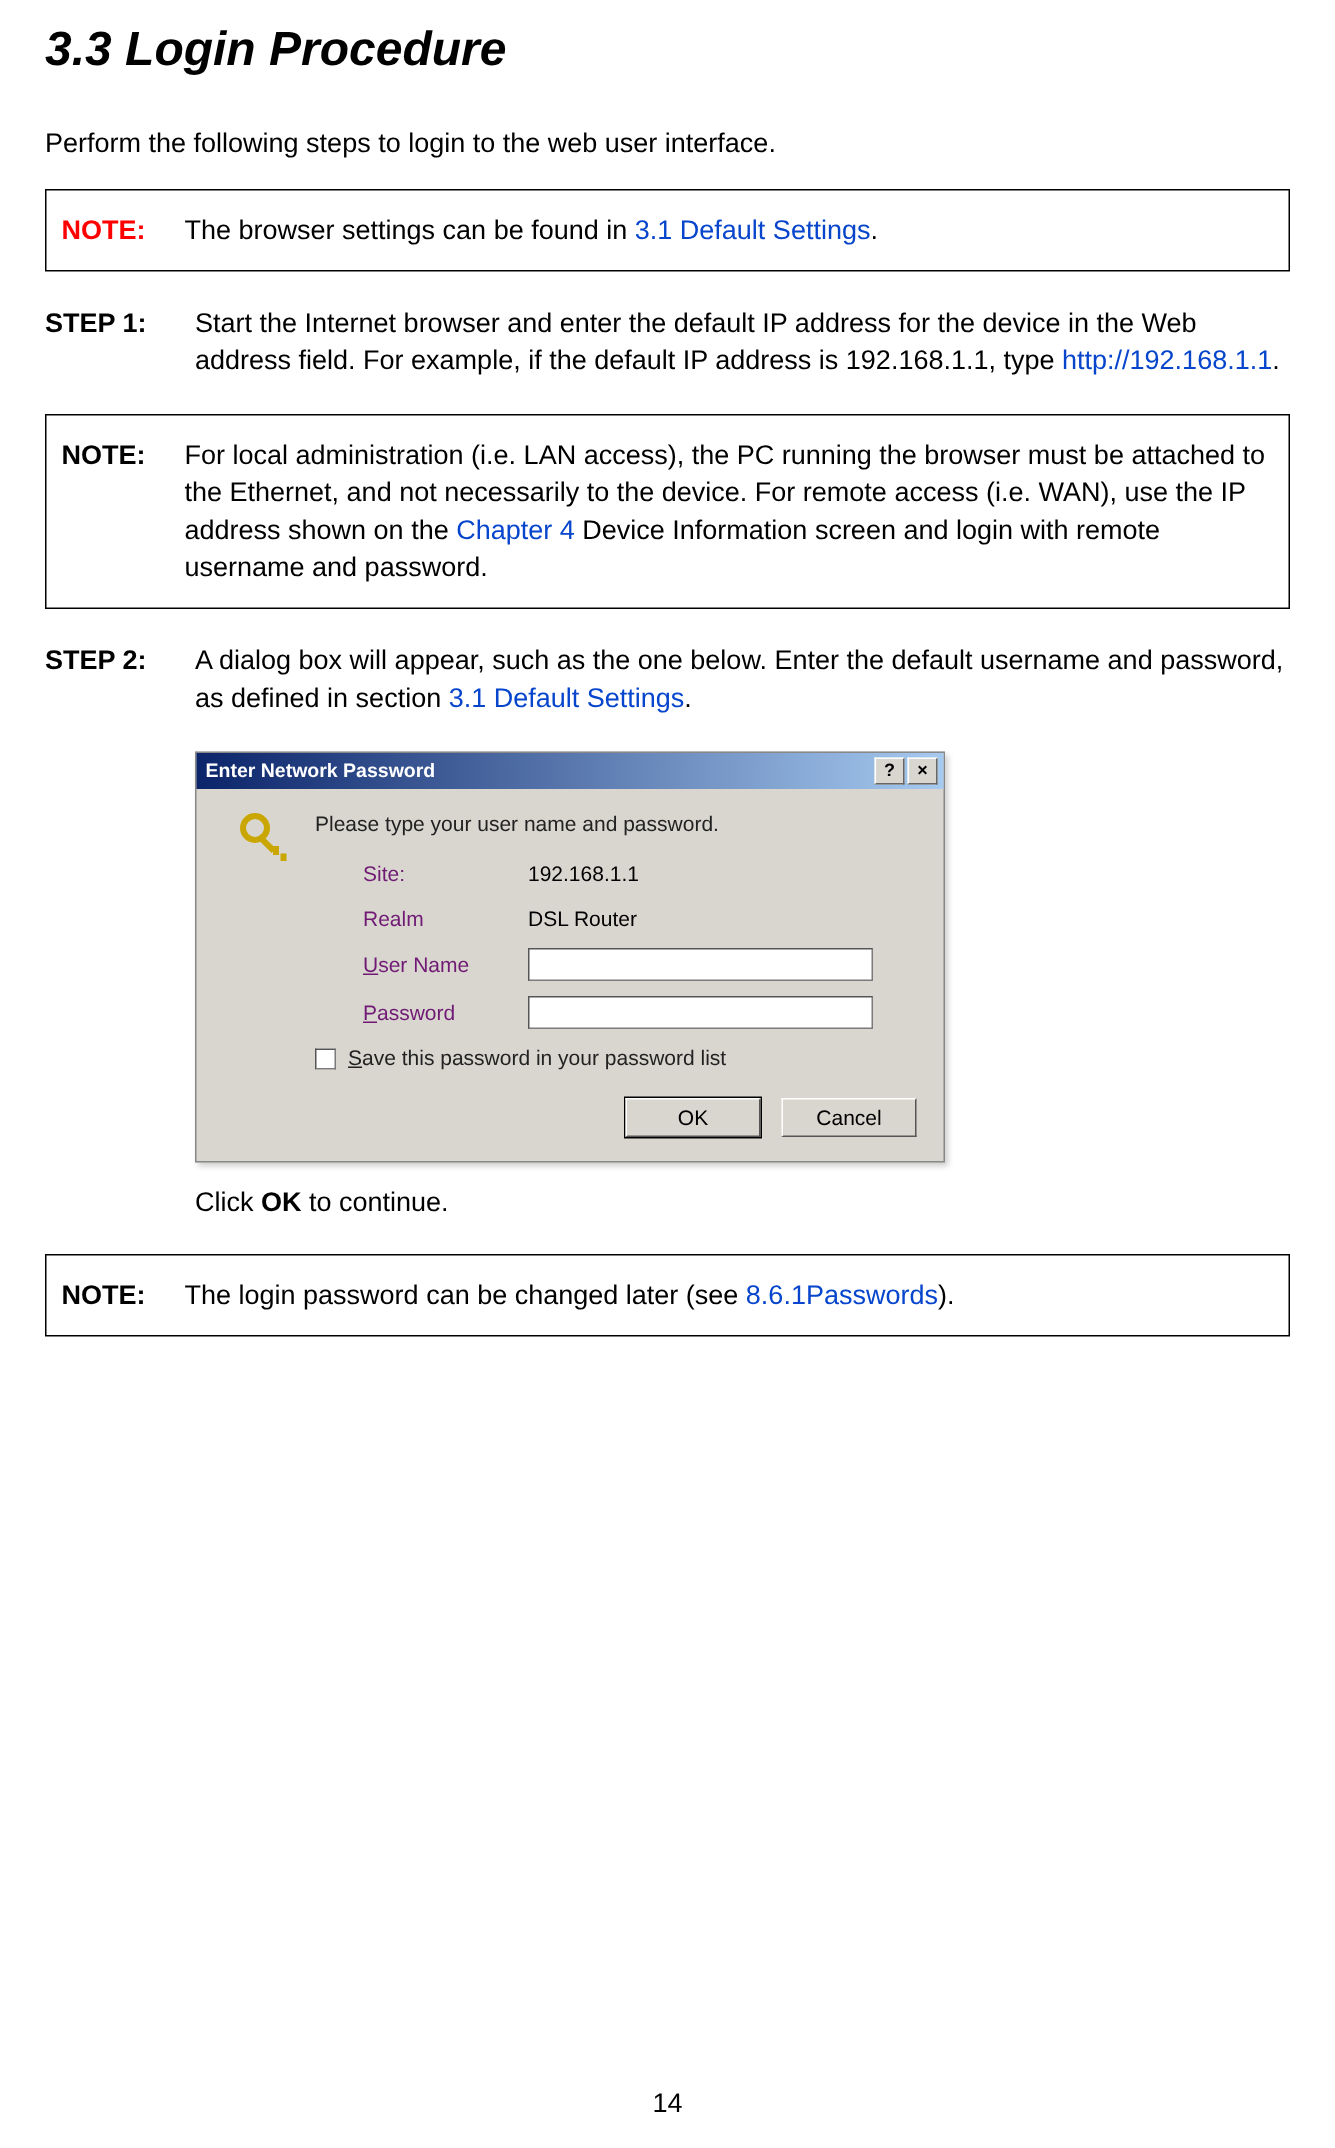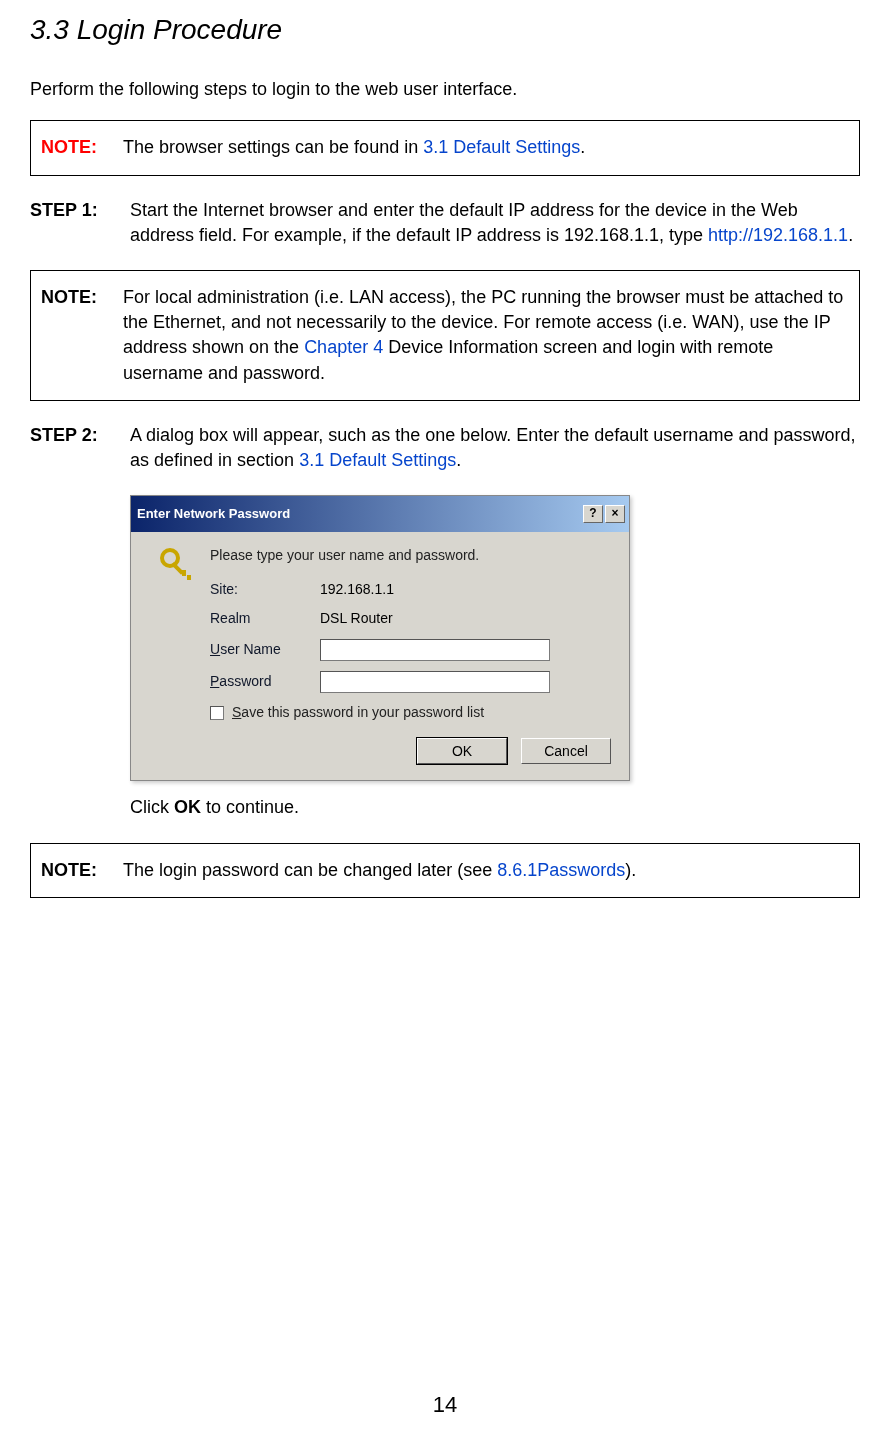--- a/index.html
+++ b/index.html
@@ -6,22 +6,22 @@
     body {
       font-family: Verdana, Geneva, sans-serif;
       background: #fff;
       width: 890px;
       padding: 10px 30px 30px 30px;
       font-size: 18px;
       line-height: 1.4;
       color: #000;
     }
     .section-title {
-      font-size: 28px;
-      font-weight: normal;
+      font-size: 32px;
+      font-weight: bold;
       font-style: italic;
       margin-bottom: 28px;
     }
     .intro { margin-bottom: 18px; }
     .note-box {
       border: 1px solid #000;
       padding: 14px 10px;
       margin-bottom: 22px;
       display: flex;
     }
@@ -57,21 +57,21 @@
       width: 500px;
       border: 1px solid #888;
       background: #d8d6cf;
       box-shadow: 2px 2px 4px rgba(0,0,0,0.2);
       font-family: Tahoma, Arial, sans-serif;
       font-size: 14px;
       margin-bottom: 14px;
     }
     .titlebar {
       background: linear-gradient(to right, #0b246a, #a6caf0);
-      height: 36px;
+      height: 24px;
       display: flex;
       align-items: center;
       padding: 0 4px;
       color: #fff;
       font-weight: bold;
       font-size: 13px;
       justify-content: flex-end;
     }
     .titlebar-title { flex: 1; padding-left: 2px; }
     .tb-btn {
@@ -98,21 +98,21 @@
       flex-shrink: 0;
     }
     .key-svg { width: 36px; height: 36px; }
     .form-area { flex: 1; color: #222; }
     .form-prompt { margin-bottom: 14px; }
     .form-row {
       display: flex;
       align-items: center;
       margin-bottom: 10px;
     }
-    .form-label { width: 110px; color: #0f172a; }
+    .form-label { width: 110px; color: #701a75; margin-left: 32px; }
     .form-value { color: #000000; }
     .text-input {
       height: 22px;
       width: 230px;
       background: #fff;
       border: 1px solid #7b7b7b;
       border-top-color: #555;
       border-left-color: #555;
     }
     .checkbox-row {
@@ -152,21 +152,21 @@
     }
     .click-ok {
       margin-left: 0;
       margin-bottom: 18px;
     }
     .page-number {
       position: absolute;
       left: 0; right: 0;
       text-align: center;
       top: 1390px;
-      font-size: 22px;
+      font-size: 18px;
       width: 890px;
     }
     .underline { text-decoration: underline; }
   </style>
 </head>
 <body>
 
 <h2 class="section-title">3.3 Login Procedure</h2>
 
 <p class="intro">Perform the following steps to login to the web user interface.</p>

